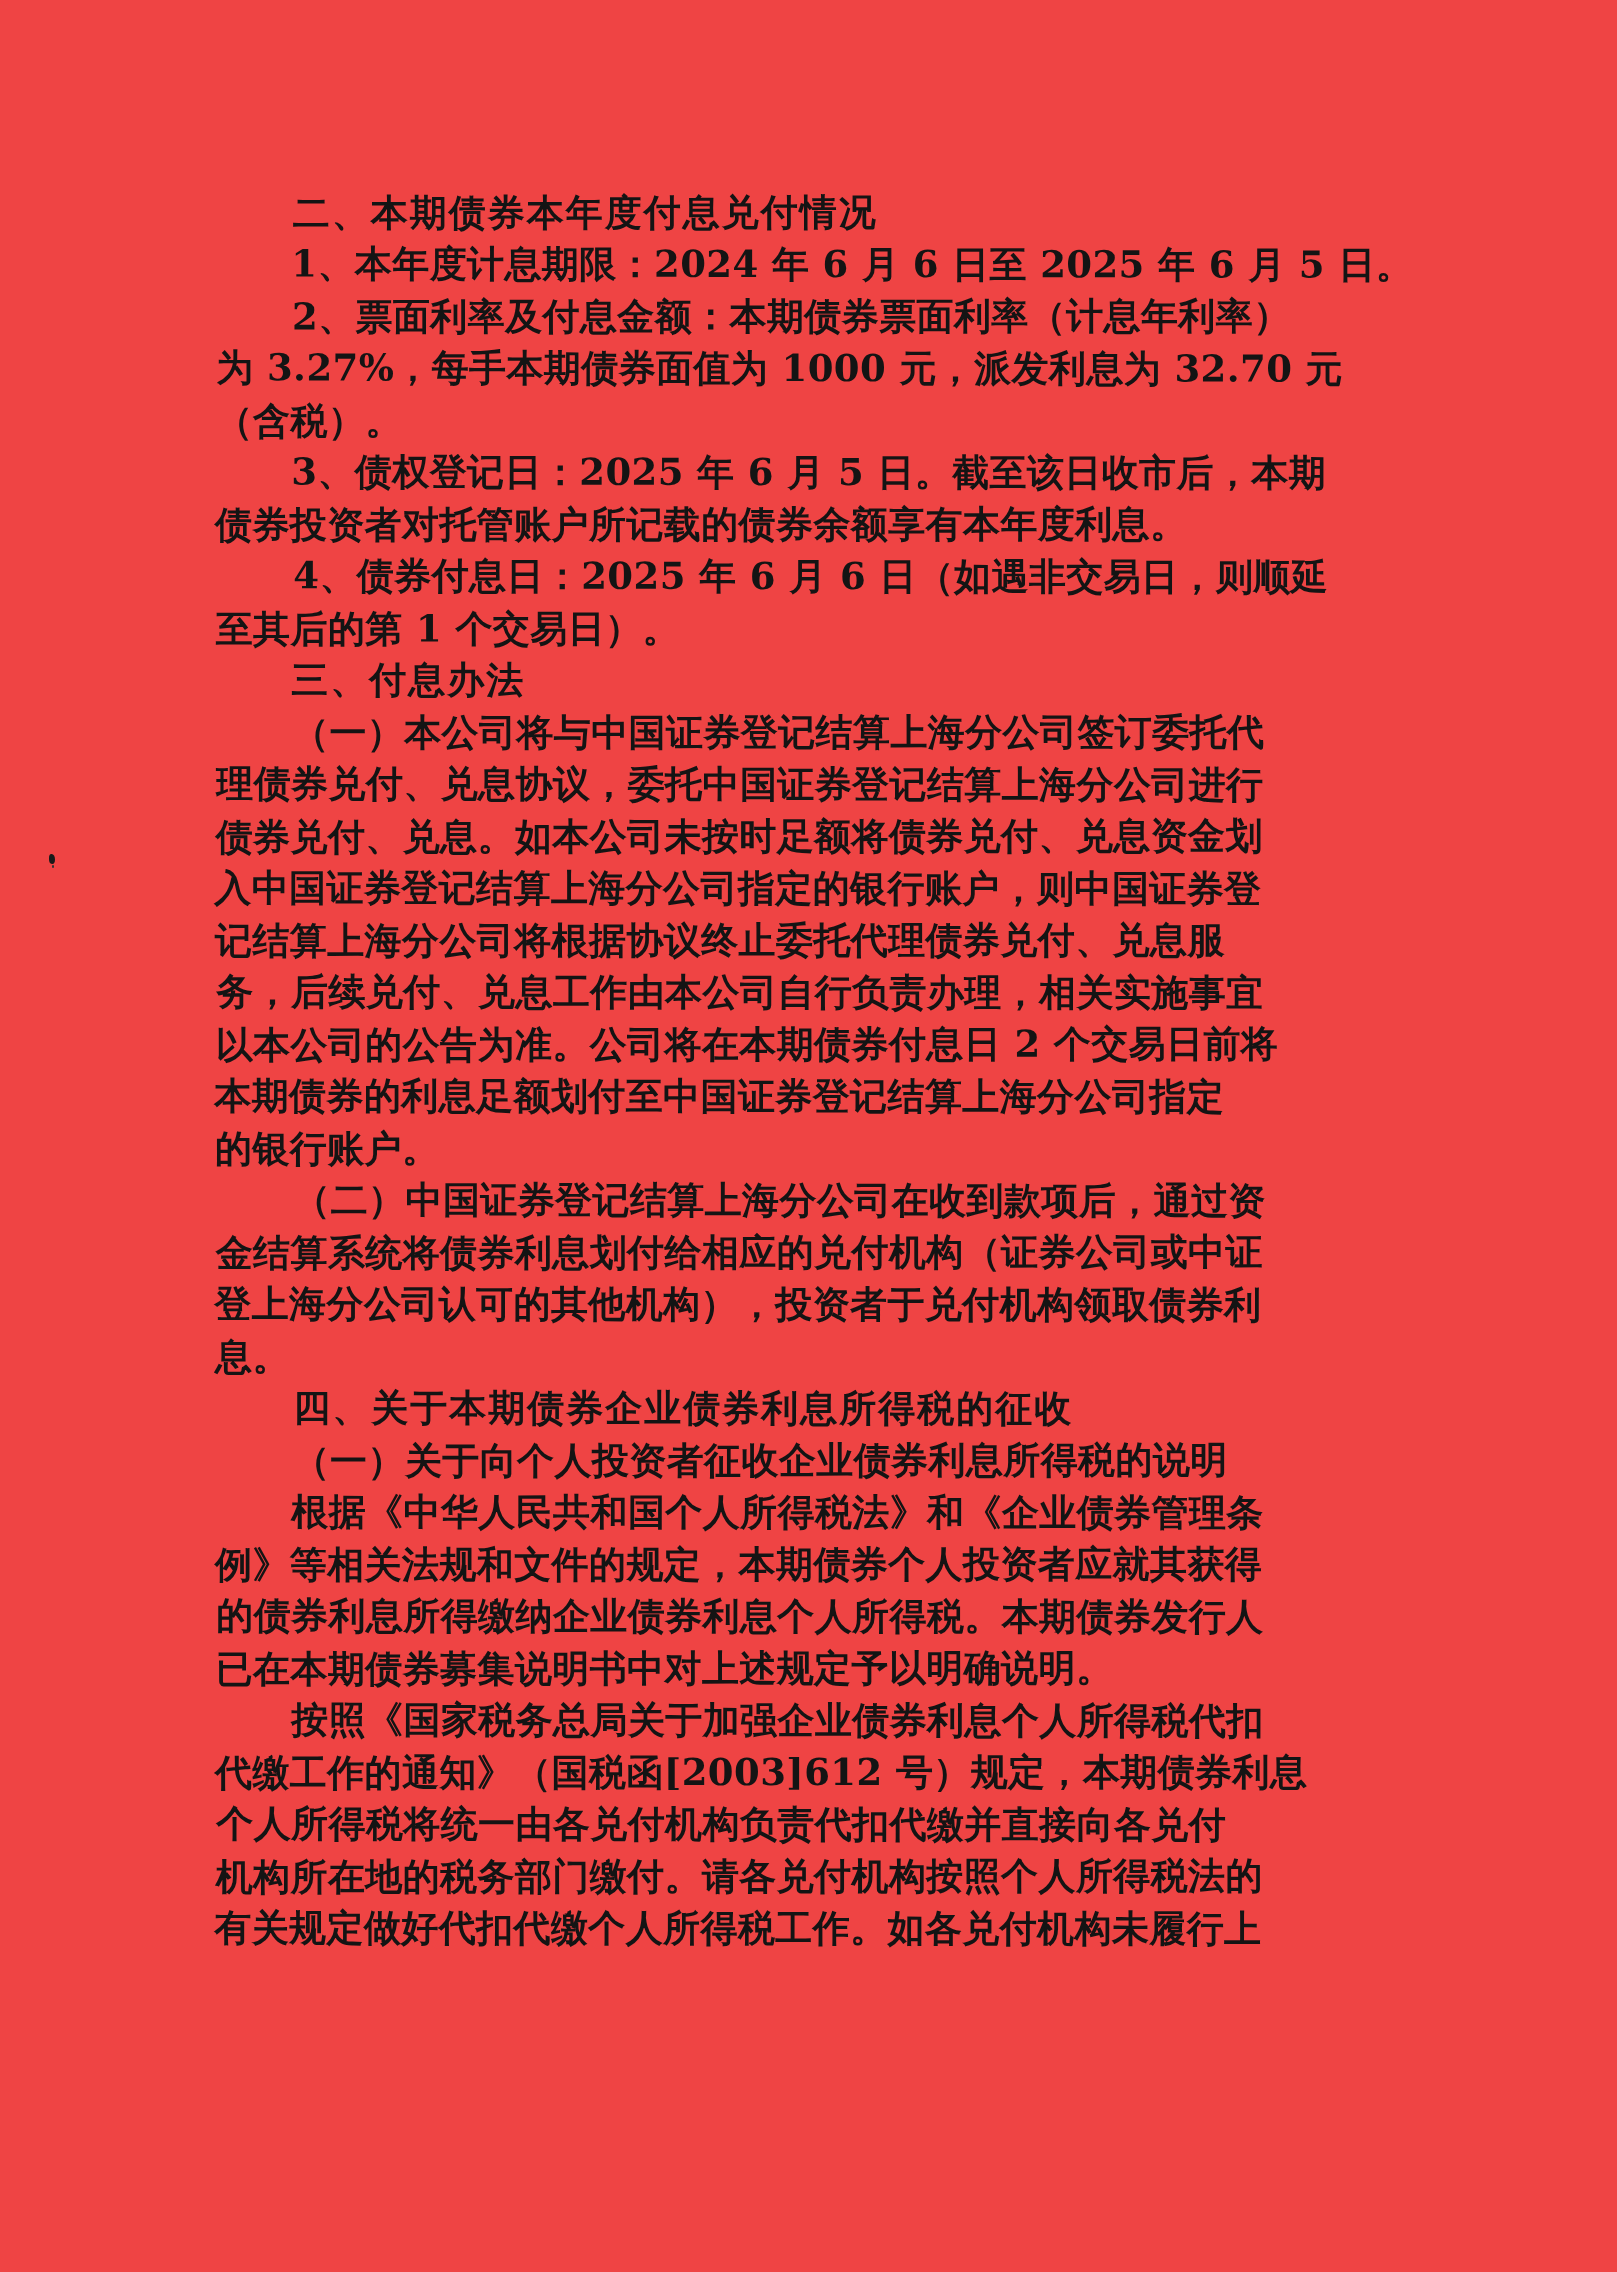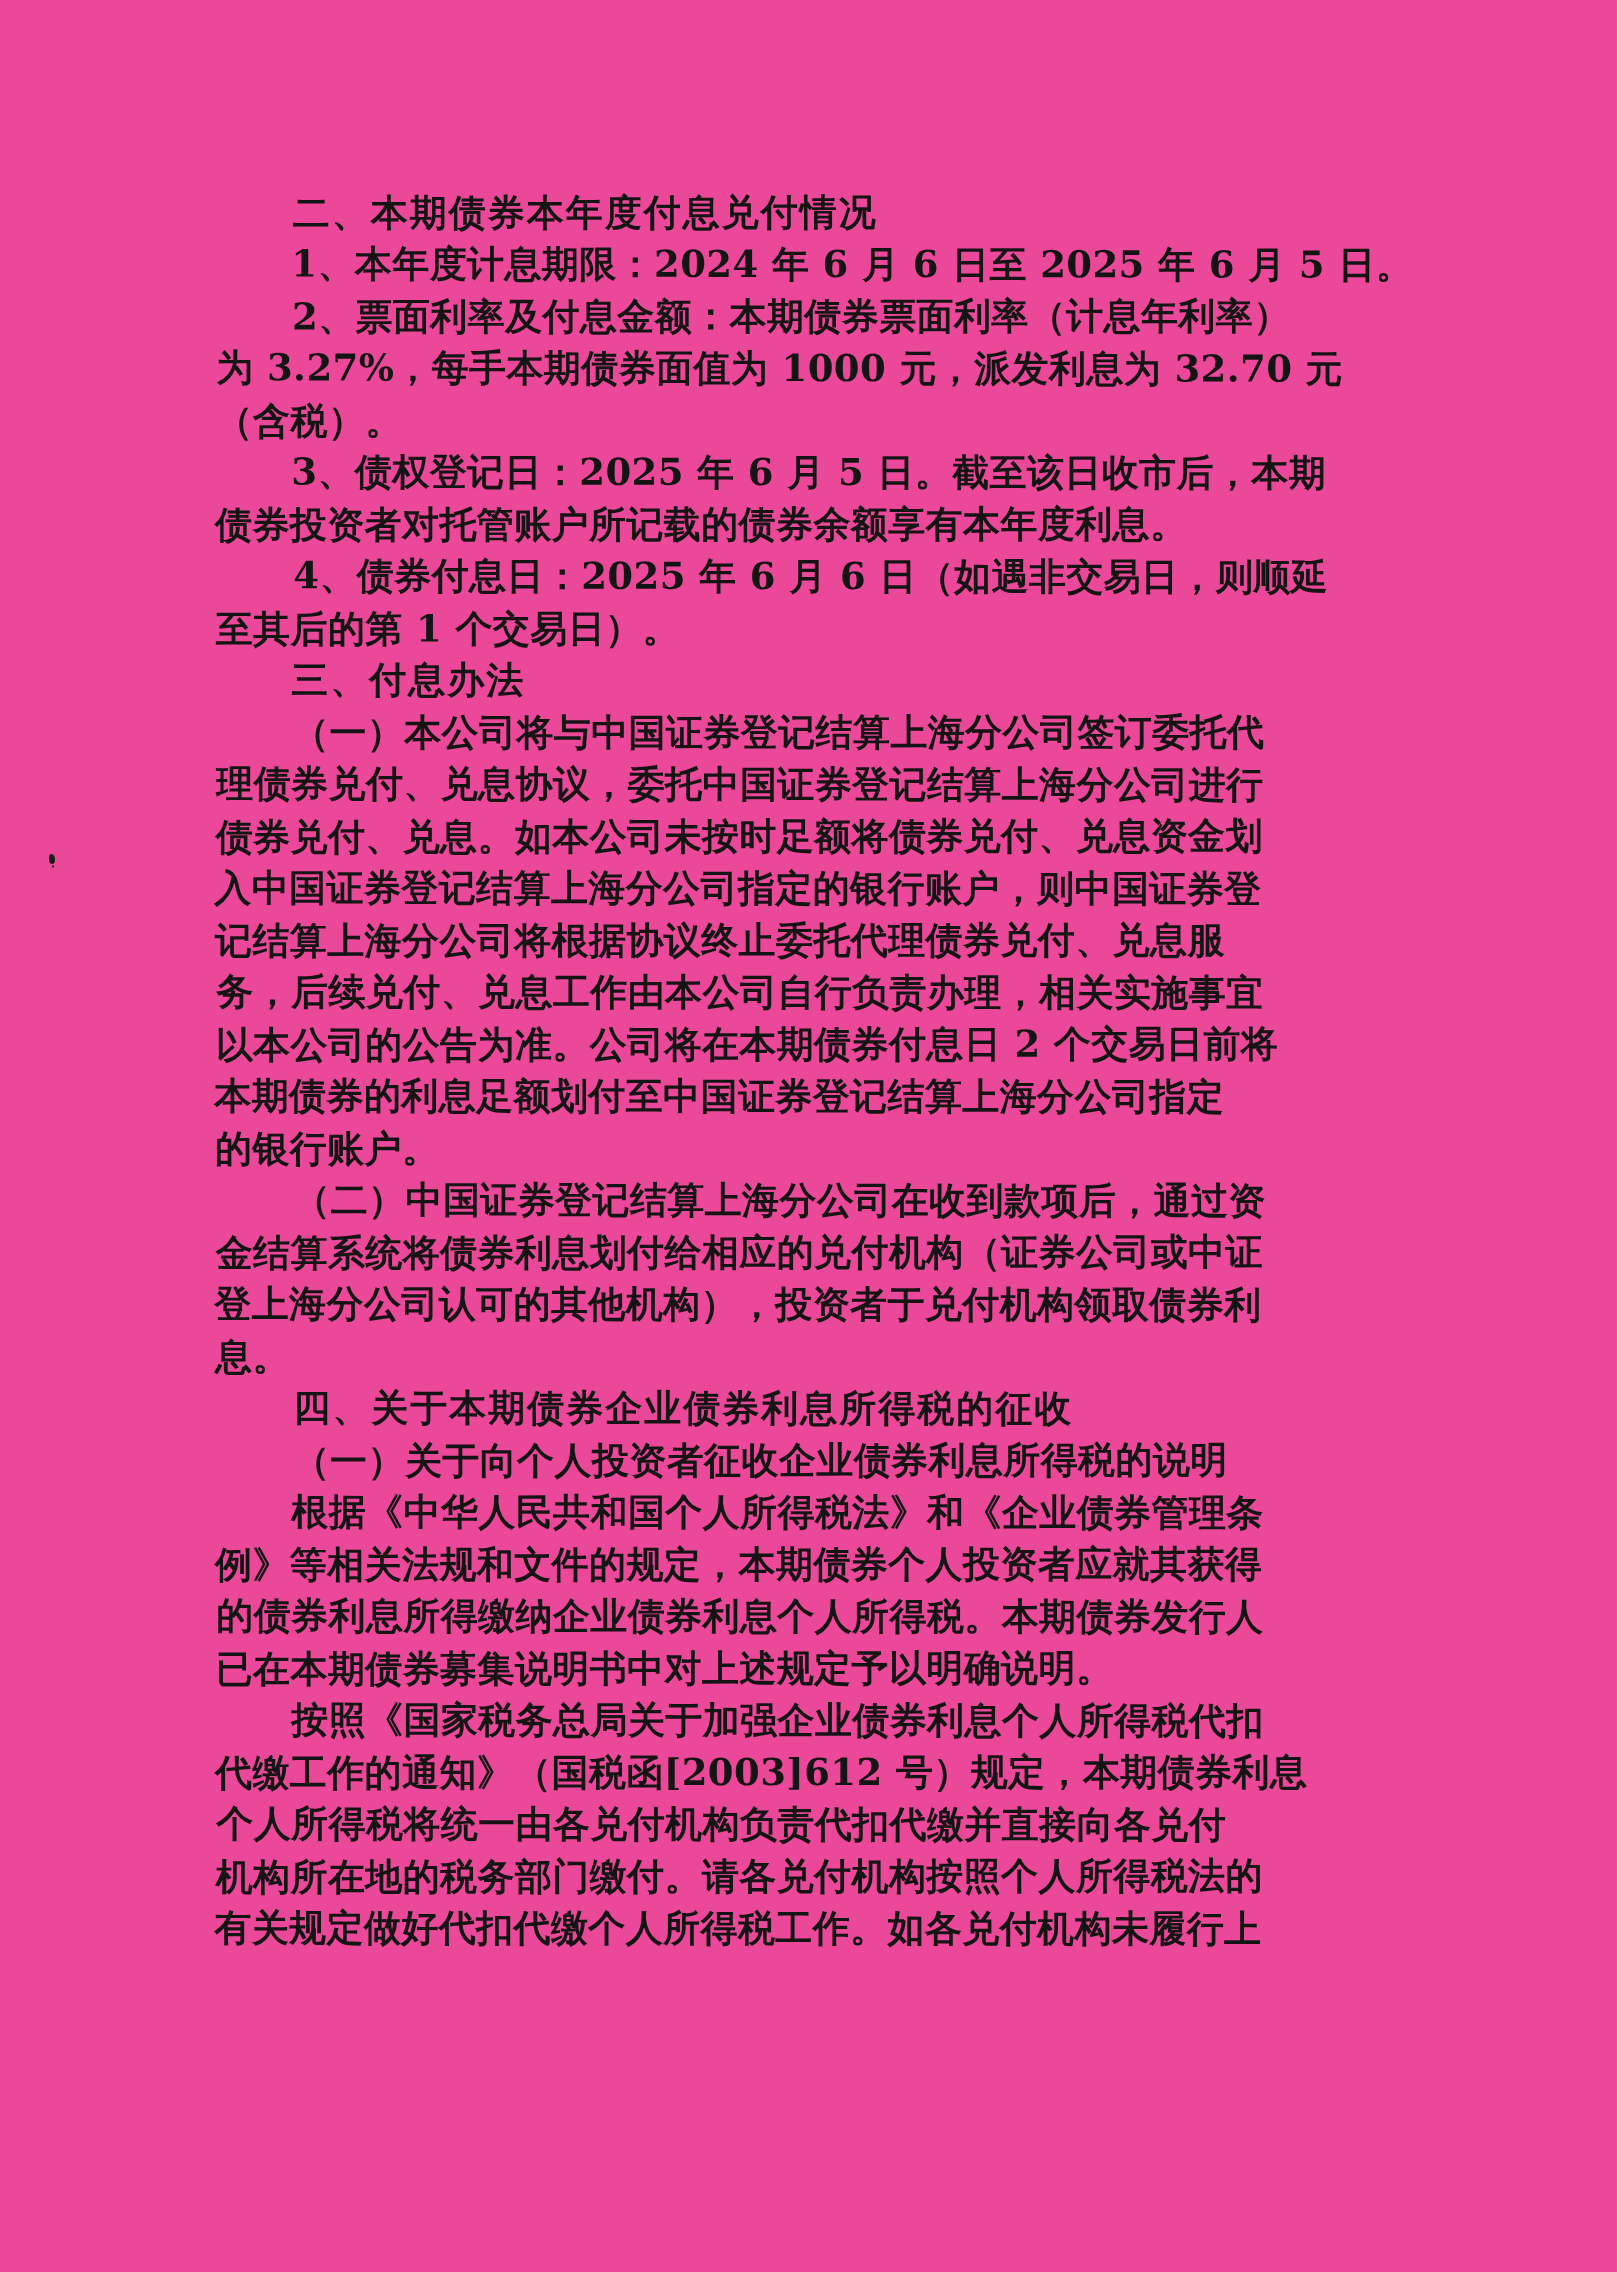--- a/index.html
+++ b/index.html
@@ -12,21 +12,21 @@
     height: 2273px;
     position: relative;
     overflow: hidden;
     font-family: "DejaVu Serif", "Liberation Serif", serif;
   }
 
   
   .page {
     position: absolute;
     inset: 0;
-    background: #ec4899;
+    background: #ef4444;
   }
 
   
   .doc-body {
     position: absolute;
     left: 215px;
     top: 186px;
     width: 1191px;
   }
 

